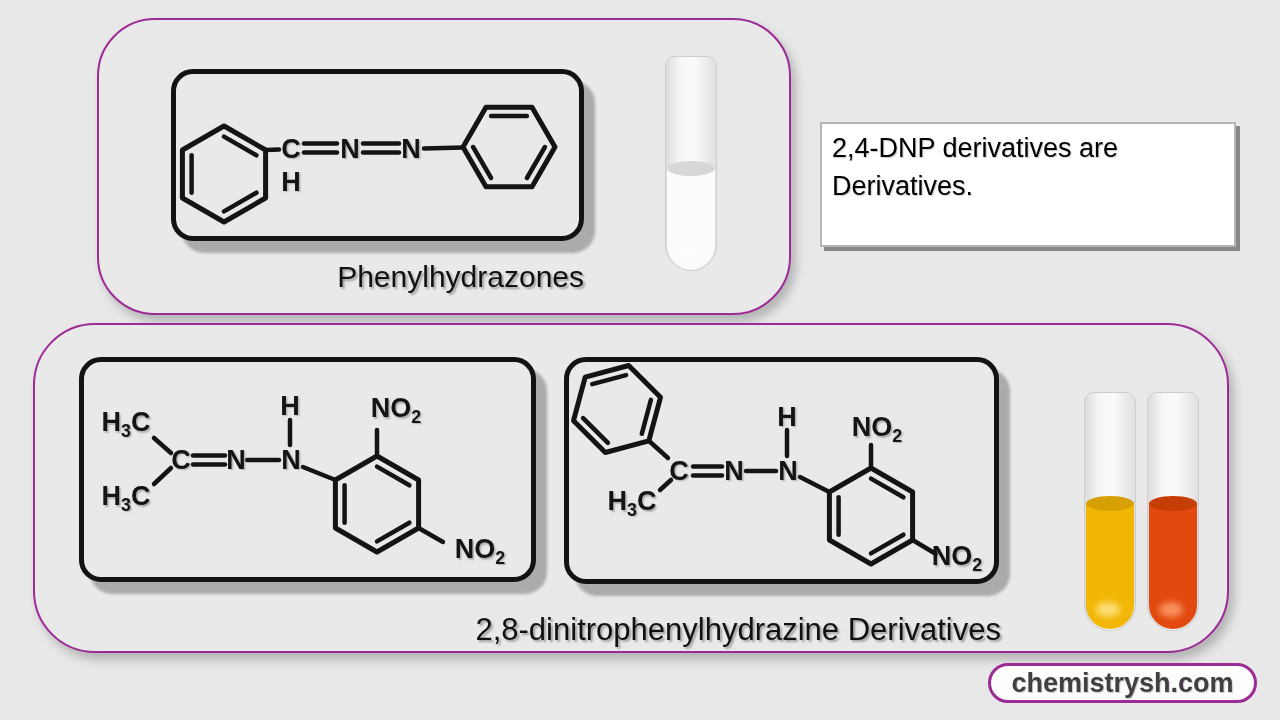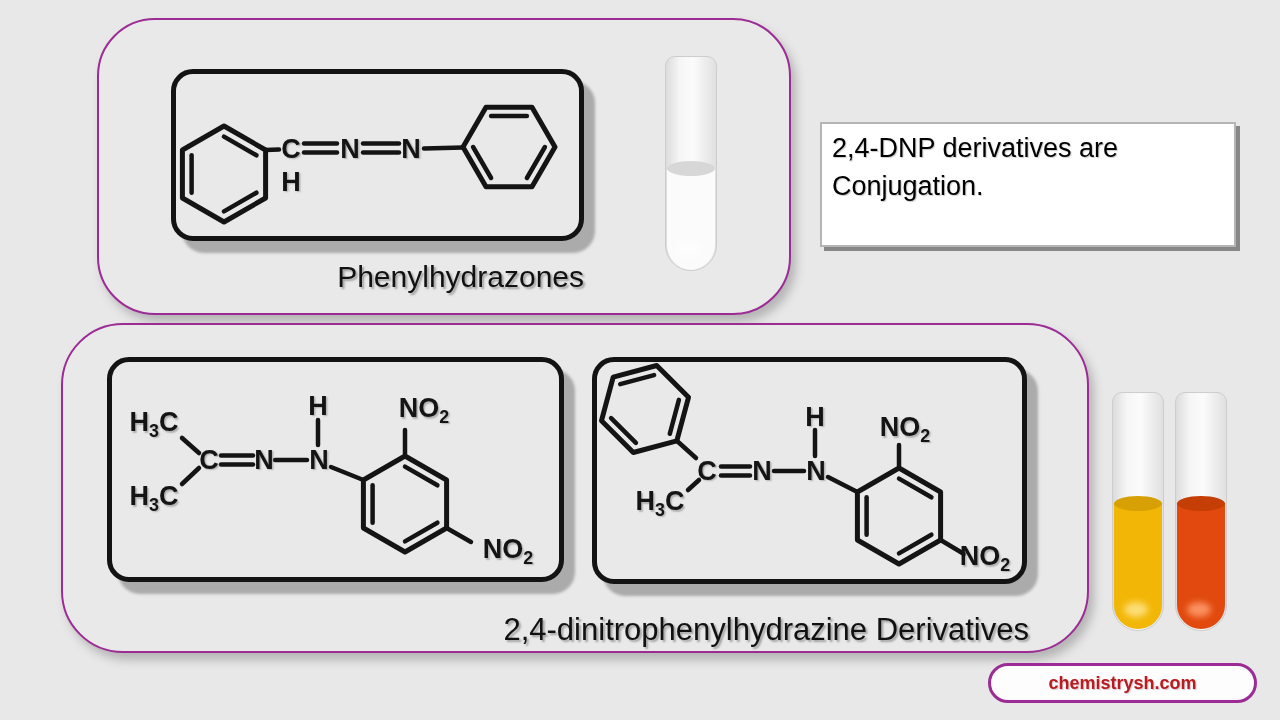--- a/index.html
+++ b/index.html
@@ -12,21 +12,21 @@
   }
 
   
   .panel {
     position:absolute;
     border:2.5px solid #9c2b96;
     background:#eae9e9;
     box-shadow:5px 7px 10px rgba(120,120,120,.45);
   }
   #top-panel    { left:97px; top:18px;  width:694px;  height:297px; border-radius:58px; }
-  #bottom-panel { left:33px; top:323px; width:1028px; height:330px; border-radius:62px;margin-left:28px; }
+  #bottom-panel { left:33px; top:323px; width:1196px; height:330px; border-radius:62px; }
 
   
   .struct-box {
     position:absolute;
     border:5px solid #131313;
     border-radius:22px;
     background:#eae9e9;
     box-shadow:11px 12px 3px #ababab;
   }
   .struct-inner { position:absolute; left:-5px; top:-5px; }
@@ -118,21 +118,21 @@
   
   #watermark {
     position:absolute;
     left:988px; top:663px; width:269px; height:40px;
     background:#fdfdfd;
     border:3px solid #9c2b96;
     border-radius:21px;
     display:flex; align-items:center; justify-content:center;
   }
   #watermark span {
-    font-size:18px; font-weight:bold; color:#b91c1c;
+    font-size:27px; font-weight:bold; color:#404040;
     text-shadow:1px 1px 1px rgba(150,110,150,.4);
   }
 </style>
 </head>
 <body>
 
 <div class="panel" id="top-panel">
 
   <div class="struct-box" id="box-a">
     <div class="struct-inner">
@@ -170,21 +170,21 @@
   <div class="tube" id="tube-colorless">
     <div class="liquid">
       <div class="meniscus"></div>
       <div class="glint"></div>
     </div>
   </div>
 </div>
 
 <div id="note-box">
   <div class="note-line">2,4-DNP derivatives are</div>
-  <div class="note-line">Conjugation.</div>
+  <div class="note-line">Derivatives.</div>
 </div>
 
 <div class="panel" id="bottom-panel">
 
   <div class="struct-box" id="box-b">
     <div class="struct-inner">
       <svg class="bonds" width="457" height="225" viewBox="0 0 457 225">
         <g>
           <line x1="75" y1="81" x2="92" y2="96"></line>
           <line x1="75" y1="127" x2="92" y2="111"></line>
@@ -248,21 +248,21 @@
       <span class="atom" style="left:68px;  top:147px;"><span>H</span><sub>3</sub><span>C</span></span>
       <span class="atom" style="left:115px; top:114px;">C</span>
       <span class="atom" style="left:170px; top:114px;">N</span>
       <span class="atom" style="left:224px; top:114px;">N</span>
       <span class="atom" style="left:223px; top:60px;">H</span>
       <span class="atom" style="left:313px; top:73px;"><span>NO</span><sub>2</sub></span>
       <span class="atom" style="left:393px; top:202px;"><span>NO</span><sub>2</sub></span>
     </div>
   </div>
 
-  <div class="caption" id="caption-bottom">2,4-dinitrophenylhydrazine Derivatives</div>
+  <div class="caption" id="caption-bottom">2,8-dinitrophenylhydrazine Derivatives</div>
 
   <div class="tube" id="tube-yellow">
     <div class="liquid">
       <div class="meniscus"></div>
       <div class="glint"></div>
     </div>
   </div>
   <div class="tube" id="tube-orange">
     <div class="liquid">
       <div class="meniscus"></div>

